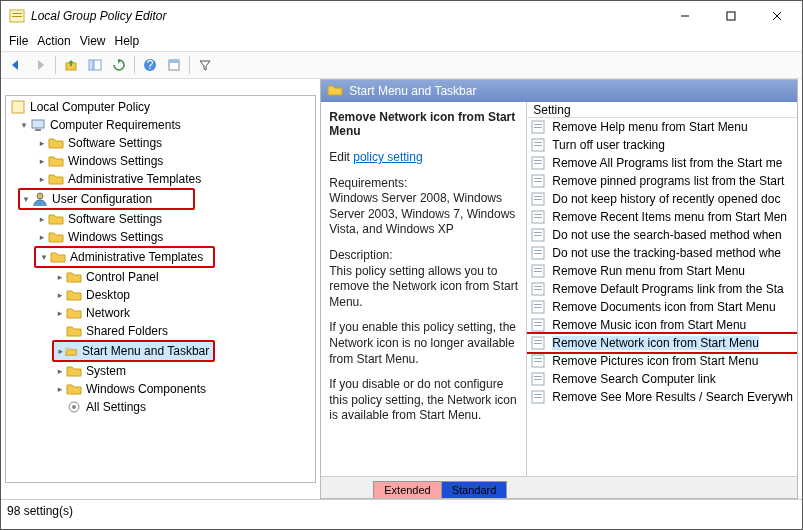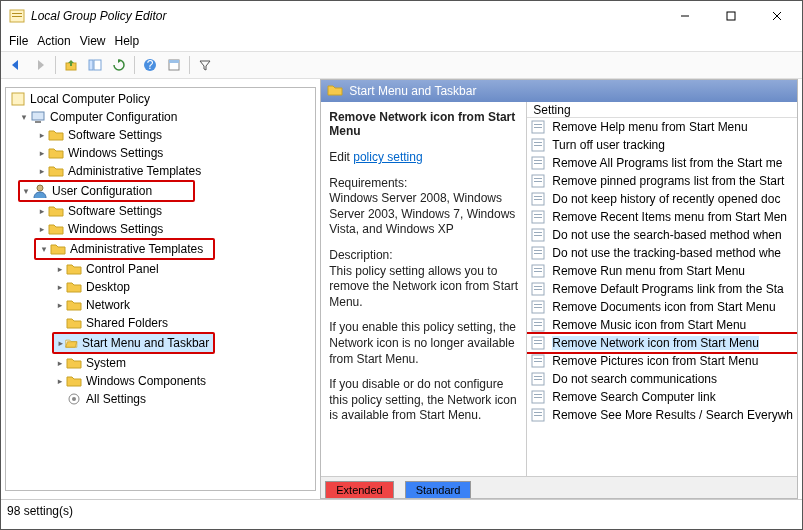--- a/index.html
+++ b/index.html
@@ -11,21 +11,21 @@
 .winbtn { width: 46px; height: 30px; display: flex; align-items: center; justify-content: center; }
 
 .menubar { height: 20px; display: flex; align-items: center; padding: 0 8px; gap: 9px; }
 .menubar span { cursor: default; }
 
 .toolbar { height: 28px; display: flex; align-items: center; padding: 0 4px; gap: 2px; border-top: 1px solid #e0e0e0; border-bottom: 1px solid #e0e0e0; background: #fafafa; }
 .tb { width: 22px; height: 22px; display: flex; align-items: center; justify-content: center; border: 1px solid transparent; }
 .tbsep { width: 1px; height: 18px; background: #ccc; margin: 0 2px; }
 
 .content { display: flex; height: 420px; }
-.tree { width: 332px; border: 1px solid #bbb; margin: 8px 4px; overflow: auto; padding: 2px 0; }
+.tree { width: 332px; border: 1px solid #bbb; margin: 16px 4px; overflow: auto; padding: 2px 0; }
 .node { display: flex; align-items: center; height: 18px; padding-right: 4px; white-space: nowrap; cursor: default; }
 .node .chevron { width: 12px; text-align: center; color: #666; font-size: 9px; }
 .node .ico { width: 16px; height: 16px; margin-right: 4px; display: flex; align-items: center; justify-content: center; }
 .folder-svg { fill: #f5c94b; stroke: #c9a227; }
 .select { background: #cce8ff; }
 .redbox { border: 2px solid #d20000; border-radius: 2px; }
 
 .rightpane { flex: 1; display: flex; flex-direction: column; margin-right: 4px; border: 1px solid #bbb; position: relative; }
 .rp-header { height: 22px; background: linear-gradient(#8fa9d8,#6b8cc7); color: #fff; display: flex; align-items: center; gap: 6px; padding: 0 6px; font-weight: 400; }
 .rp-body { flex: 1; display: flex; overflow: hidden; }
@@ -36,22 +36,22 @@
 .list { flex: 1; position: relative; border-left: 1px solid #ccc; display: flex; flex-direction: column; }
 .list-header { height: 16px; border-bottom: 1px solid #ddd; display: flex; align-items: center; padding: 0 6px; }
 .list-rows { flex: 1; overflow-y: scroll; overflow-x: hidden; }
 .row { display: flex; align-items: center; height: 18px; padding: 0 4px; gap: 7px; white-space: nowrap; cursor: default; }
 .row .pico { width: 14px; height: 14px; flex-shrink: 0; }
 .row.sel .txt { background: #cce8ff; }
 .row.redwrap { outline: 2px solid #d20000; outline-offset: 0px; }
 
 .tabs { height: 22px; display: flex; align-items: flex-end; padding-left: 4px; background: #f0f0f0; border-top: 1px solid #ccc; }
 .tab { border: 1px solid #999; border-bottom: none; padding: 2px 10px; background: #fff; margin-right: -1px; font-size: 11px; }
-.tab.active { background: #ef4444; position: relative; z-index: 2; }
-.tab.inactive { background: #3b82f6; margin-left: 12px; }
+.tab.active { background: #fca5a5; position: relative; z-index: 2; margin-left: 48px; }
+.tab.inactive { background: #1d4ed8; }
 
 .statusbar { height: 22px; border-top: 1px solid #ccc; display: flex; align-items: center; padding: 0 6px; }
 </style>
 </head>
 <body>
 
 <div class="titlebar">
   <span class="icon">
     <svg viewBox="0 0 16 16">
         <rect x="1" y="2" width="14" height="12" fill="#fff3c4" stroke="#caa93f"></rect>
@@ -148,21 +148,21 @@
       <span>Local Computer Policy</span>
     </div>
     <div class="node" style="padding-left:12px">
       <span class="chevron">▾</span>
       <span class="ico">
           <svg viewBox="0 0 16 16">
             <rect x="2" y="3" width="12" height="8" fill="#d7e6f7" stroke="#6a8bb3"></rect>
             <rect x="5" y="12" width="6" height="2" fill="#888"></rect>
           </svg>
         </span>
-      <span>Computer Configuration</span>
+      <span>Computer Requirements</span>
     </div>
     <div class="node" style="padding-left:30px">
         <span class="chevron">▸</span>
         <span class="ico">
           <svg viewBox="0 0 16 16">
             <path class="folder-svg" d="M1 4h5l2 2h7v7H1z"></path>
           </svg>
         </span>
         <span>Software Settings</span>
       </div>
@@ -434,28 +434,20 @@
                   <rect x="3" y="7" width="8" height="1" fill="#9ab"></rect>
                 </svg></span>
               <span class="txt">Remove Pictures icon from Start Menu</span>
             </div>
             <div class="row">
               <span class="pico"><svg viewBox="0 0 14 14">
                   <rect x="1" y="1" width="12" height="12" fill="#fff" stroke="#9ab"></rect>
                   <rect x="3" y="4" width="8" height="1" fill="#9ab"></rect>
                   <rect x="3" y="7" width="8" height="1" fill="#9ab"></rect>
                 </svg></span>
-              <span class="txt">Do not search communications</span>
-            </div>
-            <div class="row">
-              <span class="pico"><svg viewBox="0 0 14 14">
-                  <rect x="1" y="1" width="12" height="12" fill="#fff" stroke="#9ab"></rect>
-                  <rect x="3" y="4" width="8" height="1" fill="#9ab"></rect>
-                  <rect x="3" y="7" width="8" height="1" fill="#9ab"></rect>
-                </svg></span>
               <span class="txt">Remove Search Computer link</span>
             </div>
             <div class="row">
               <span class="pico"><svg viewBox="0 0 14 14">
                   <rect x="1" y="1" width="12" height="12" fill="#fff" stroke="#9ab"></rect>
                   <rect x="3" y="4" width="8" height="1" fill="#9ab"></rect>
                   <rect x="3" y="7" width="8" height="1" fill="#9ab"></rect>
                 </svg></span>
               <span class="txt">Remove See More Results / Search Everywh</span>
             </div>

